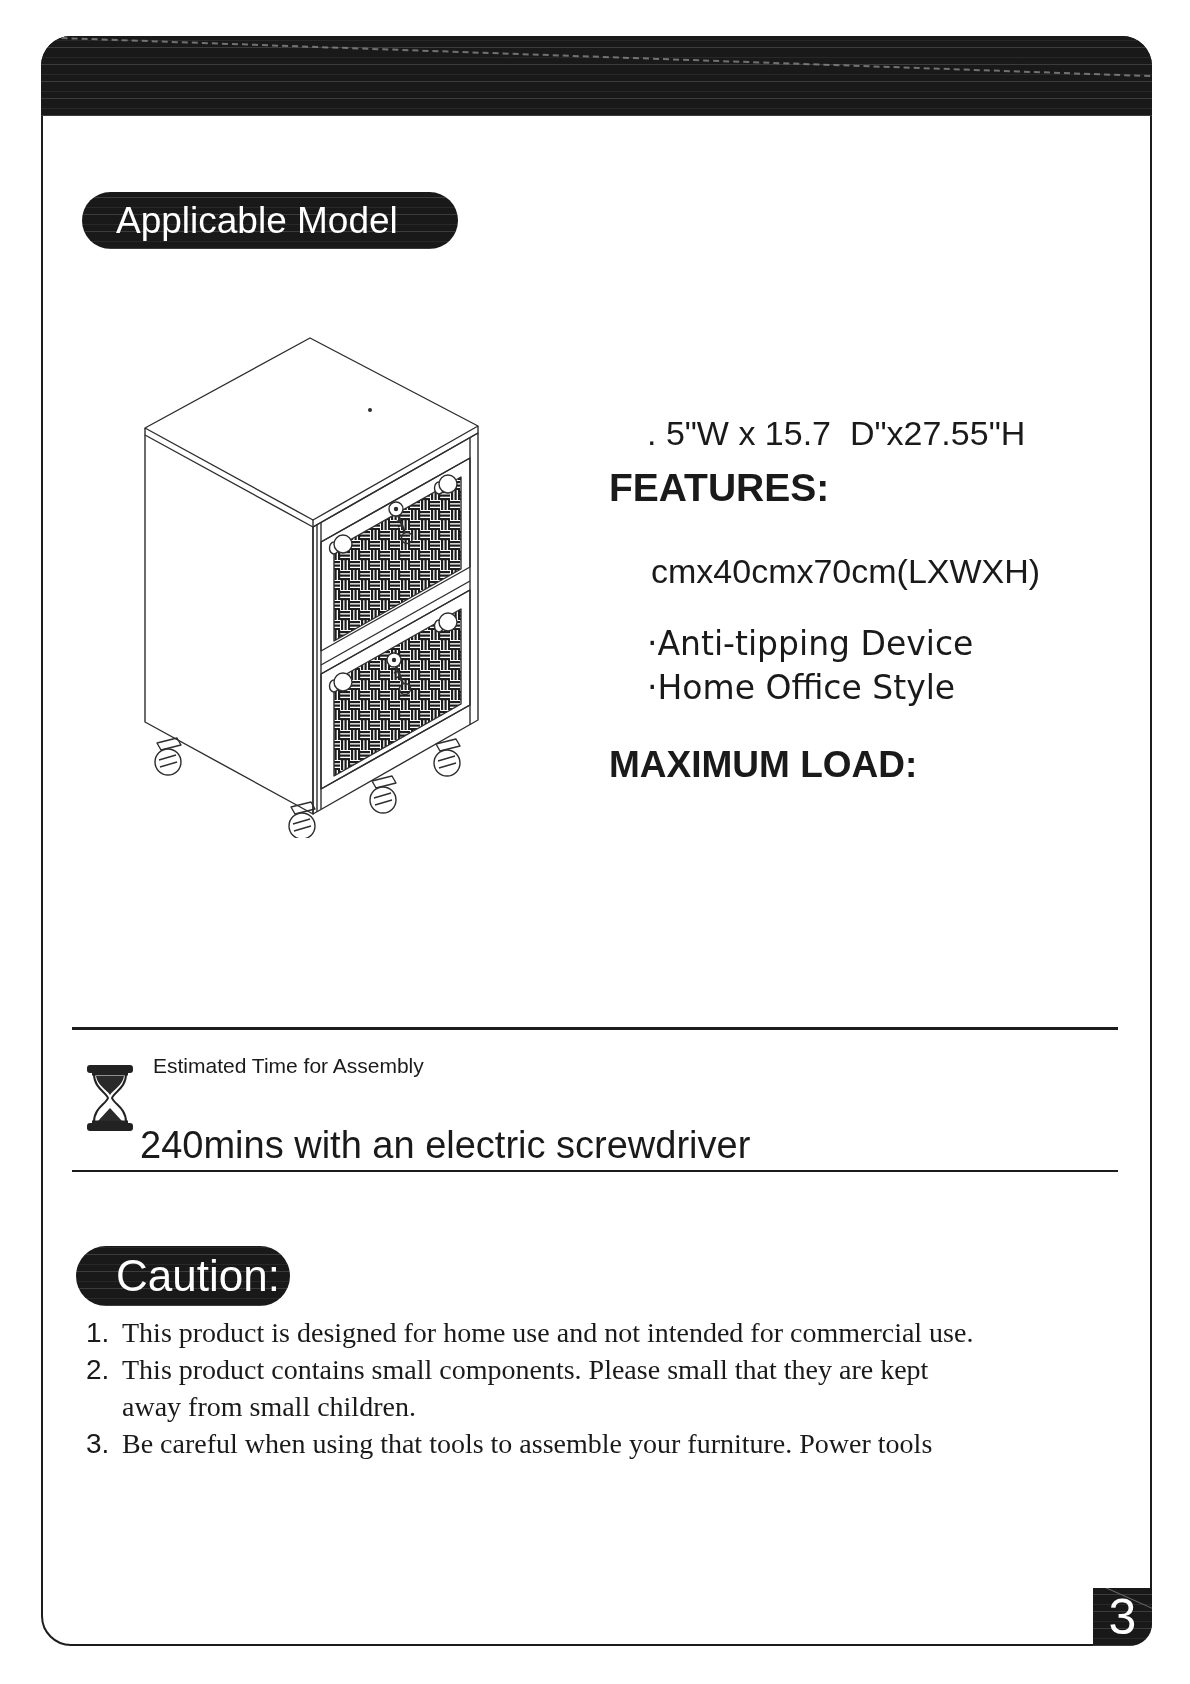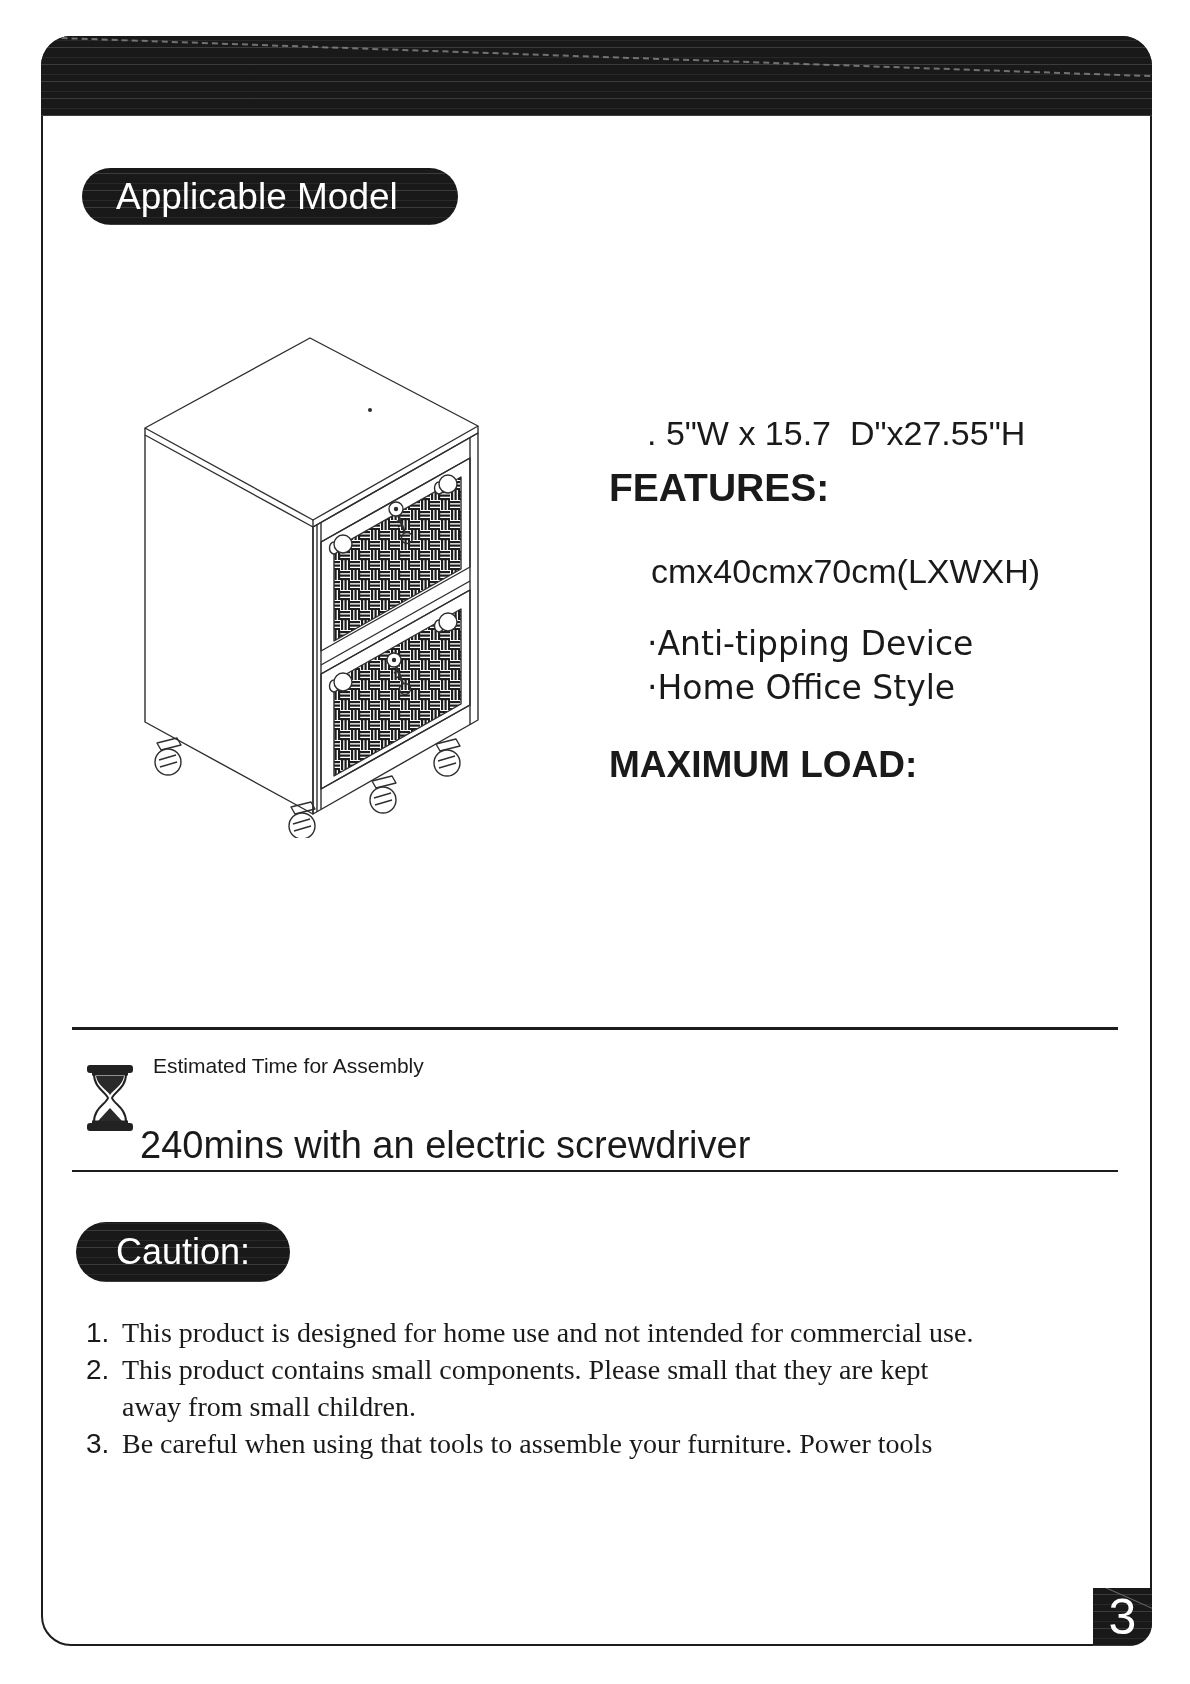--- a/index.html
+++ b/index.html
@@ -24,26 +24,26 @@
   }
   .top-bar{
     left:41px;top:36px;width:1111px;height:80px;border-radius:30px 30px 0 0;
     overflow:hidden;z-index:2;
   }
   .bar-dash{
     position:absolute;left:-30px;top:22px;width:1300px;height:0;
     border-top:2px dashed #8f8f8f;transform:rotate(2deg);opacity:.75;
   }
   .pill{
-    border-radius:30px;color:#ffffff;z-index:3;overflow:hidden;white-space:nowrap;
+    border-radius:30px;color:#ffffff;z-index:3;overflow:hidden;white-space:nowrap;margin-top:24px;
   }
   .pill-applicable{left:82px;top:168px;width:376px;height:57px;line-height:57px;
     font-size:37px;padding-left:34px;box-sizing:border-box;}
   .pill-caution{left:76px;top:1222px;width:214px;height:60px;line-height:60px;
-    font-size:36px;padding-left:40px;box-sizing:border-box;}
+    font-size:44px;padding-left:40px;box-sizing:border-box;}
 
   .dims{left:647px;top:318px;font-size:34px;line-height:46px;white-space:pre;z-index:3;}
   .dims .l2{padding-left:4px;}
   .h-features{left:609px;top:466px;font-size:39px;font-weight:bold;z-index:3;}
   .feat-list{left:605px;top:622px;font-family:"DejaVu Sans",sans-serif;
     font-size:33px;line-height:44px;z-index:3;margin-left:42px;}
   .h-maxload{left:609px;top:744px;font-size:37px;font-weight:bold;z-index:3;}
 
   .rule{left:72px;width:1046px;height:3px;background:#1c1c1c;z-index:3;}
   .rule-1{top:1027px;}

